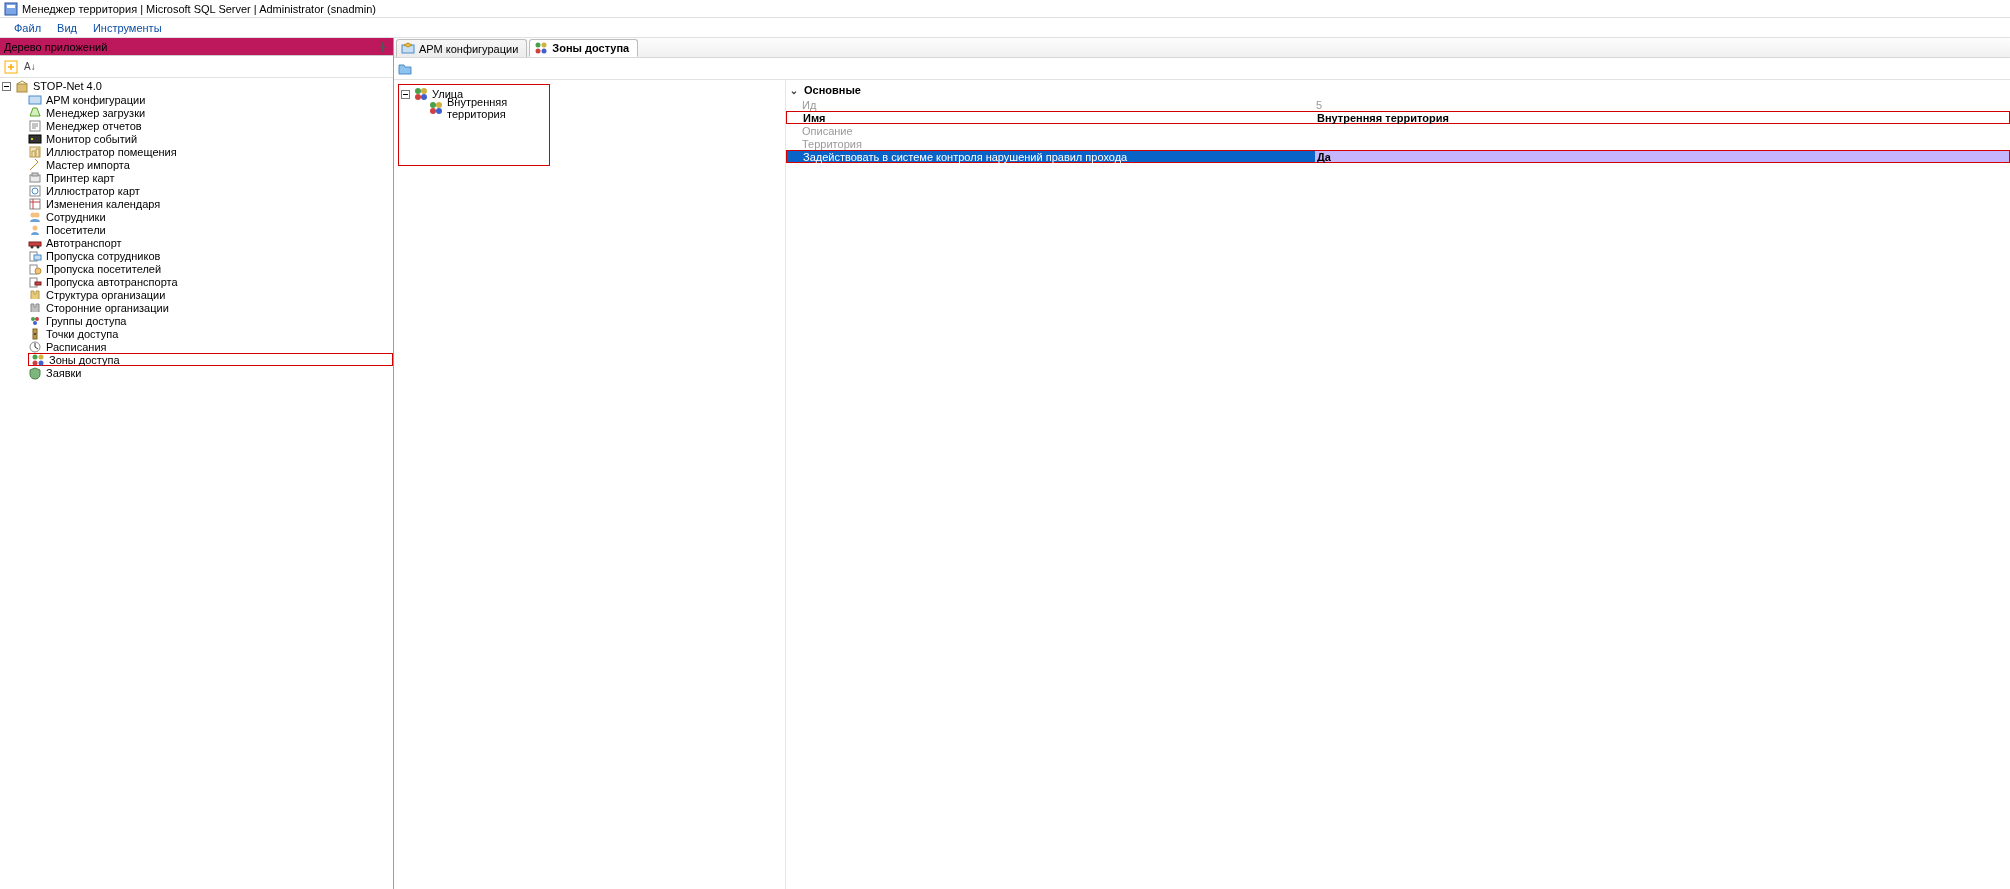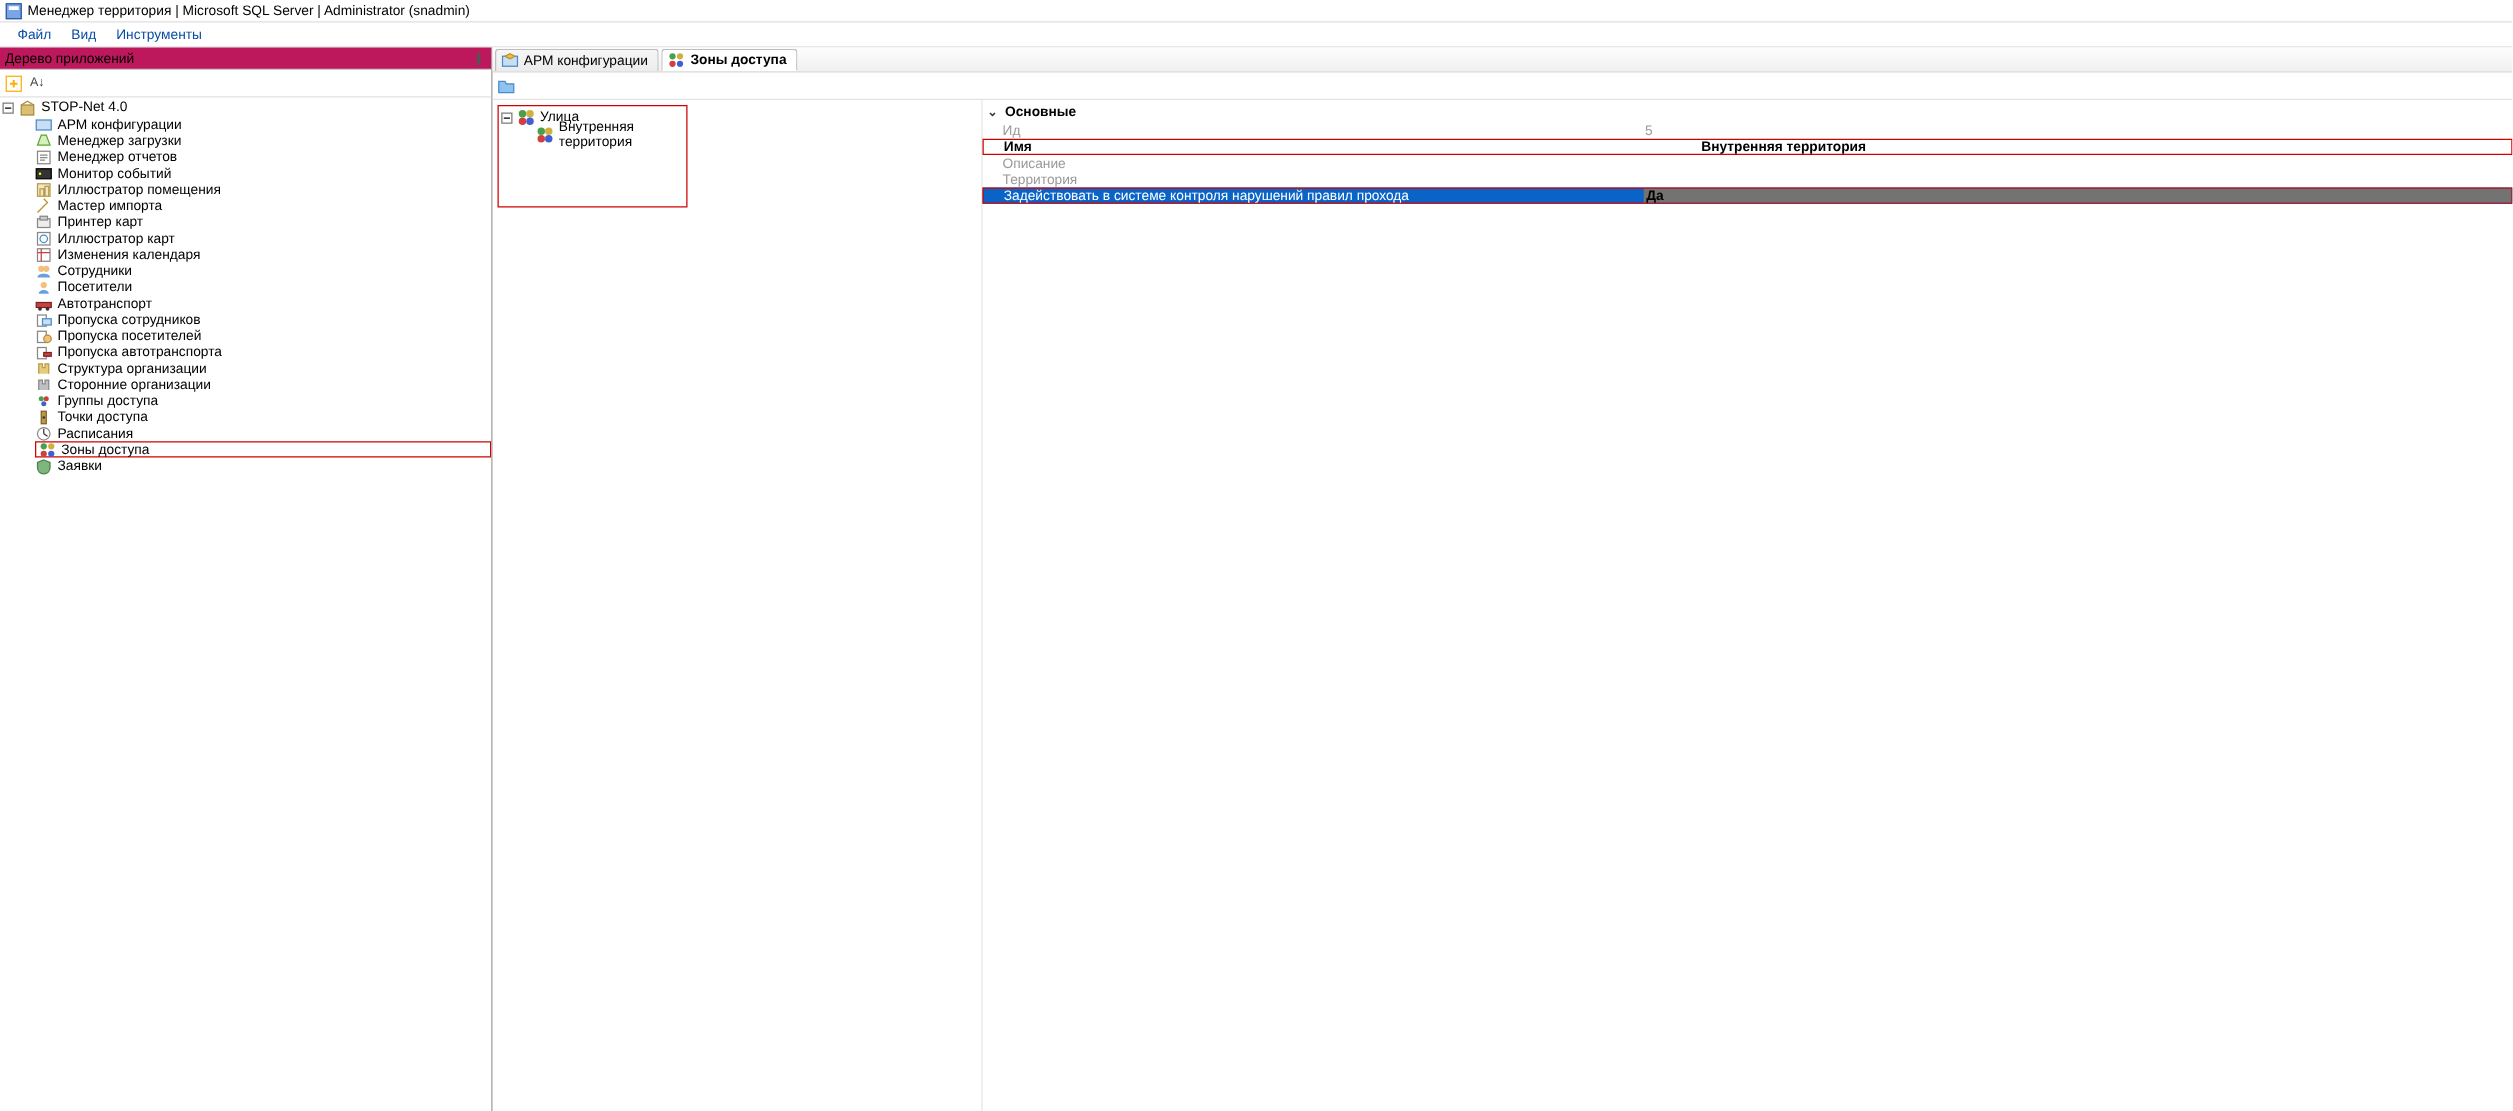--- a/index.html
+++ b/index.html
@@ -55,28 +55,28 @@
   .z-child { padding-left: 28px; display: flex; align-items: center; height: 14px; }
 
   
   .prop-panel { flex: 1 1 auto; padding-top: 2px; }
   .prop-header { display: flex; align-items: center; height: 16px; padding-left: 2px; font-weight: bold; }
   .prop-header .caret { width: 12px; text-align: center; font-size: 10px; color: #3a3a3a; }
   .prop-grid { width: 100%; }
   .prop-row { display: flex; height: 13px; align-items: stretch; }
   .prop-label-cell { width: 528px; padding-left: 16px; border-right: 0 solid transparent; color: #777; display: flex; align-items: center; }
   .prop-value-cell { flex: 1 1 auto; padding-left: 2px; color: #777; display: flex; align-items: center; }
-  .prop-row.boxed { border: 1px solid #d20000; gap: 44px; }
+  .prop-row.boxed { border: 1px solid #d20000; }
   .prop-row.boxed .prop-label-cell,
   .prop-row.boxed .prop-value-cell { color: #000; font-weight: bold; }
   .prop-row.disabled .prop-label-cell,
   .prop-row.disabled .prop-value-cell { color: #9a9a9a; }
   .prop-row.selected { background: #0a64c8; color: #fff; border: 1px solid #d20000; }
   .prop-row.selected .prop-label-cell { color: #fff; }
-  .prop-row.selected .prop-value-cell { background: #737373; color: #000; }
+  .prop-row.selected .prop-value-cell { background: #c4b5fd; color: #000; }
   .prop-row.selected .prop-value-cell span { font-weight: bold; }
 
   
   svg { display: block; }
 </style>
 </head>
 <body>
 
 <div class="titlebar">
   <span class="app-icon">

